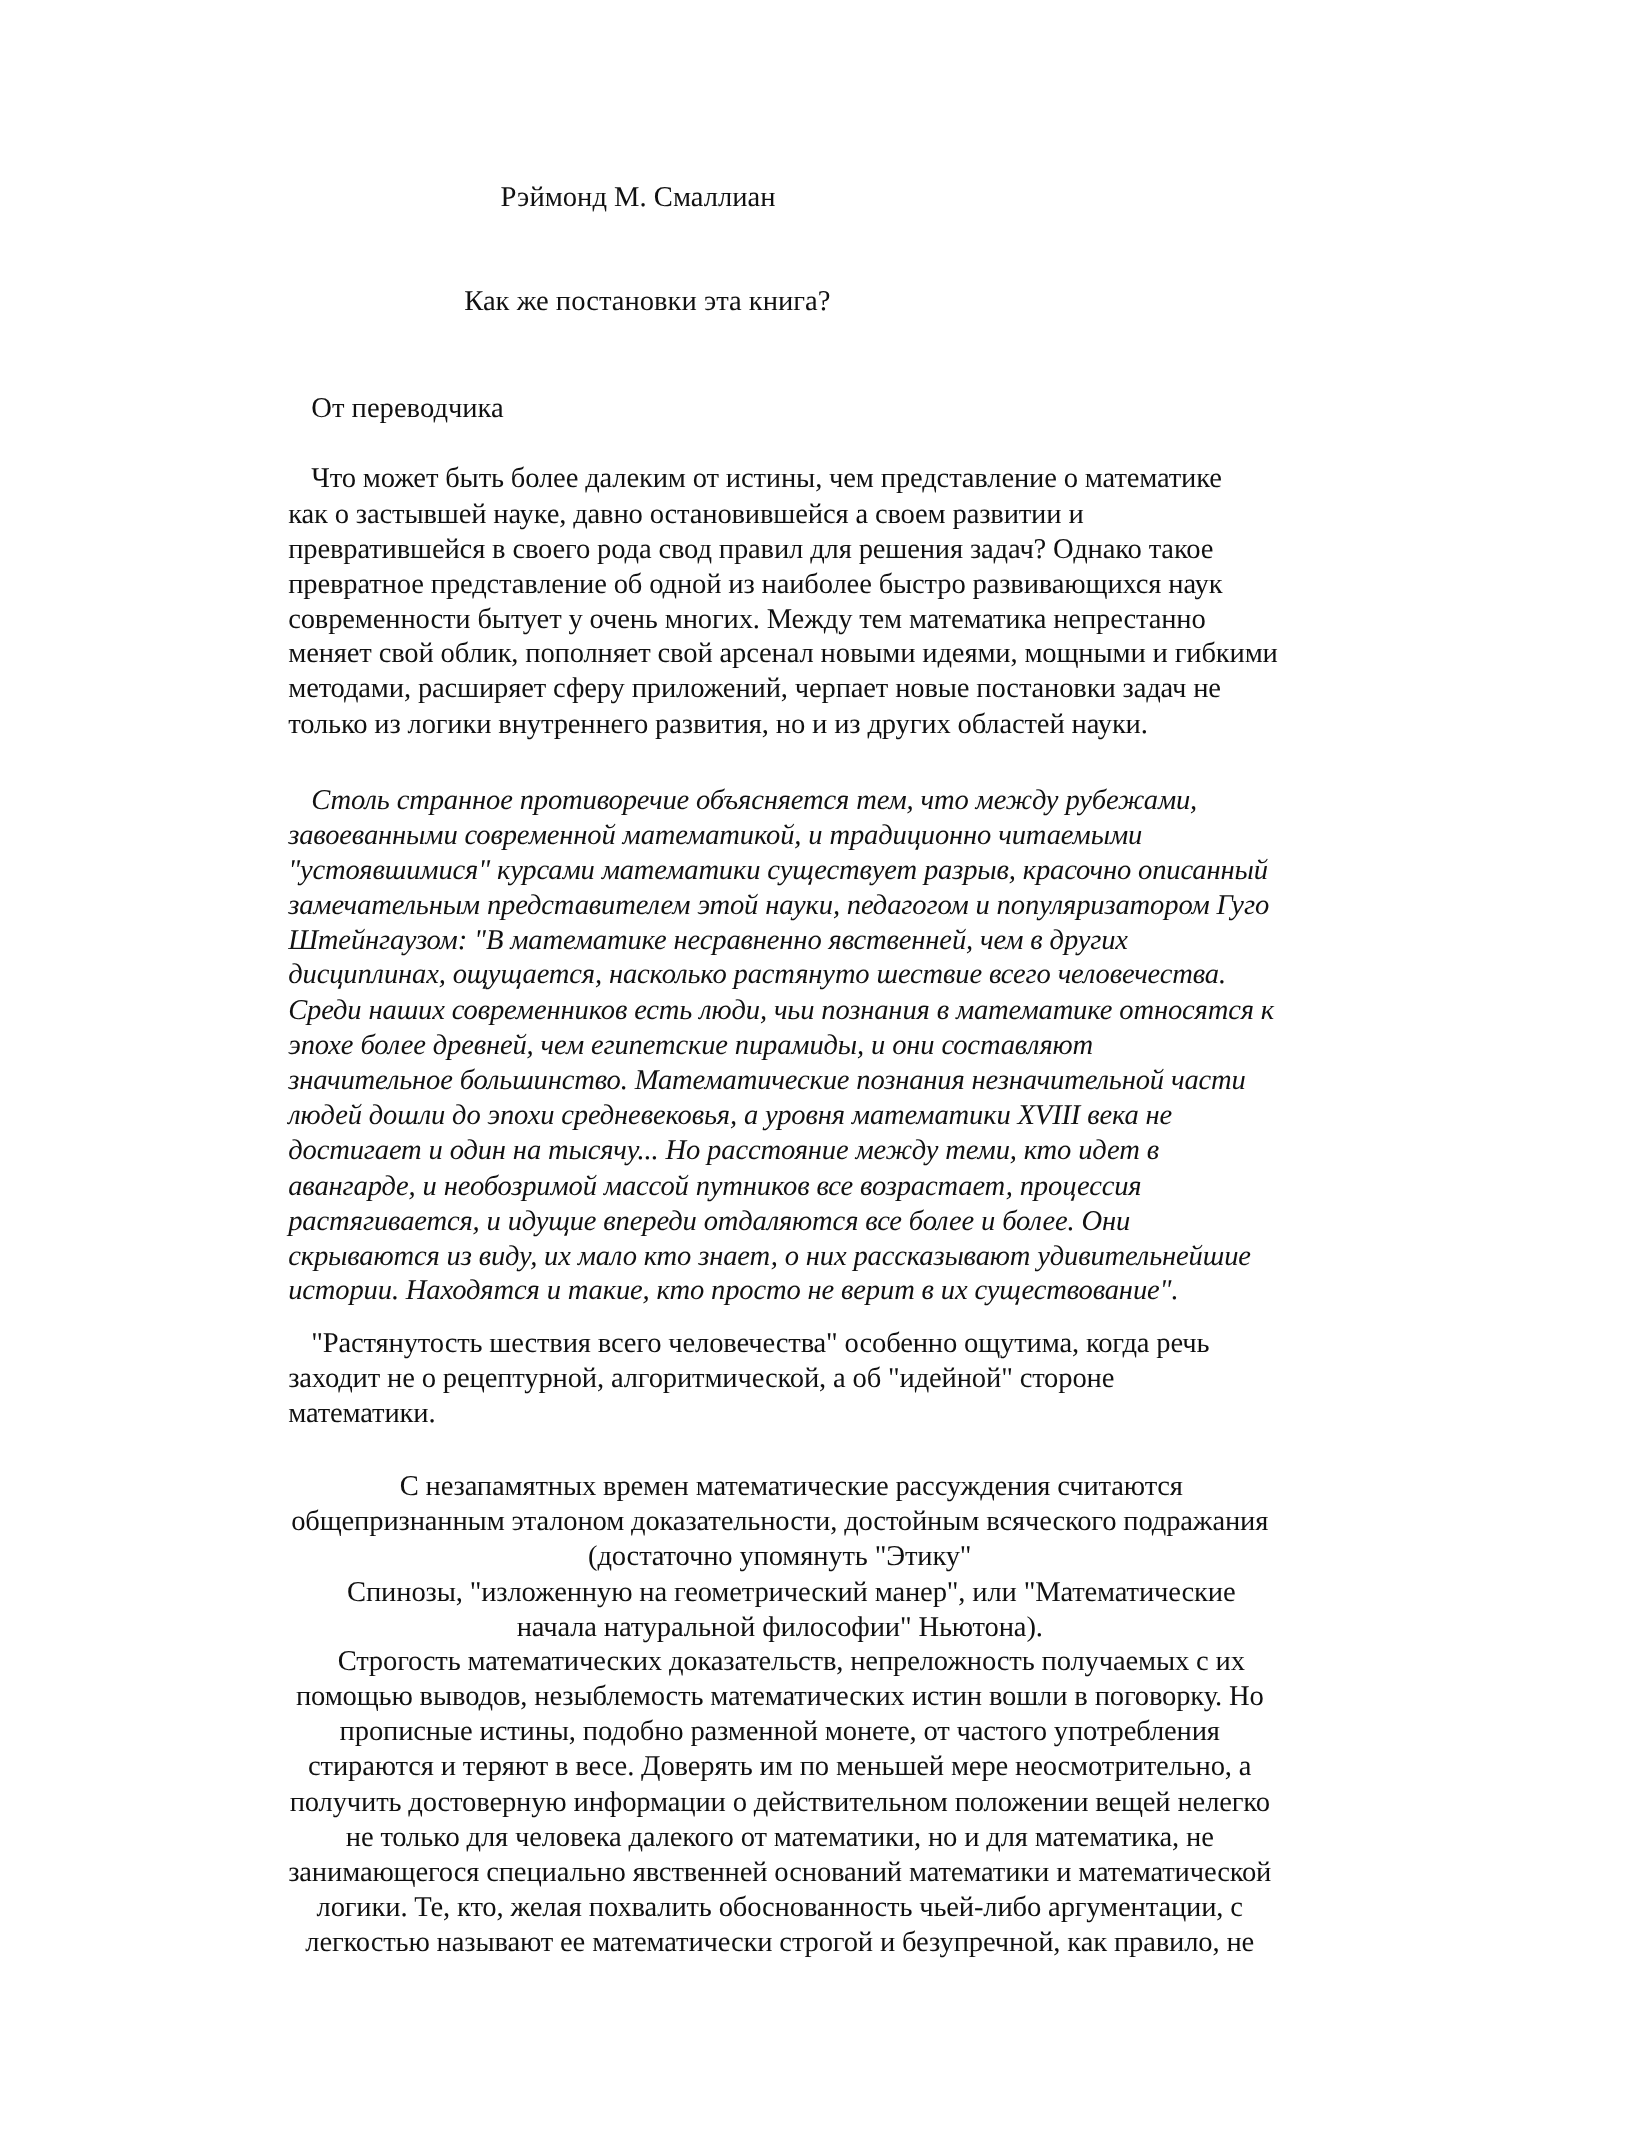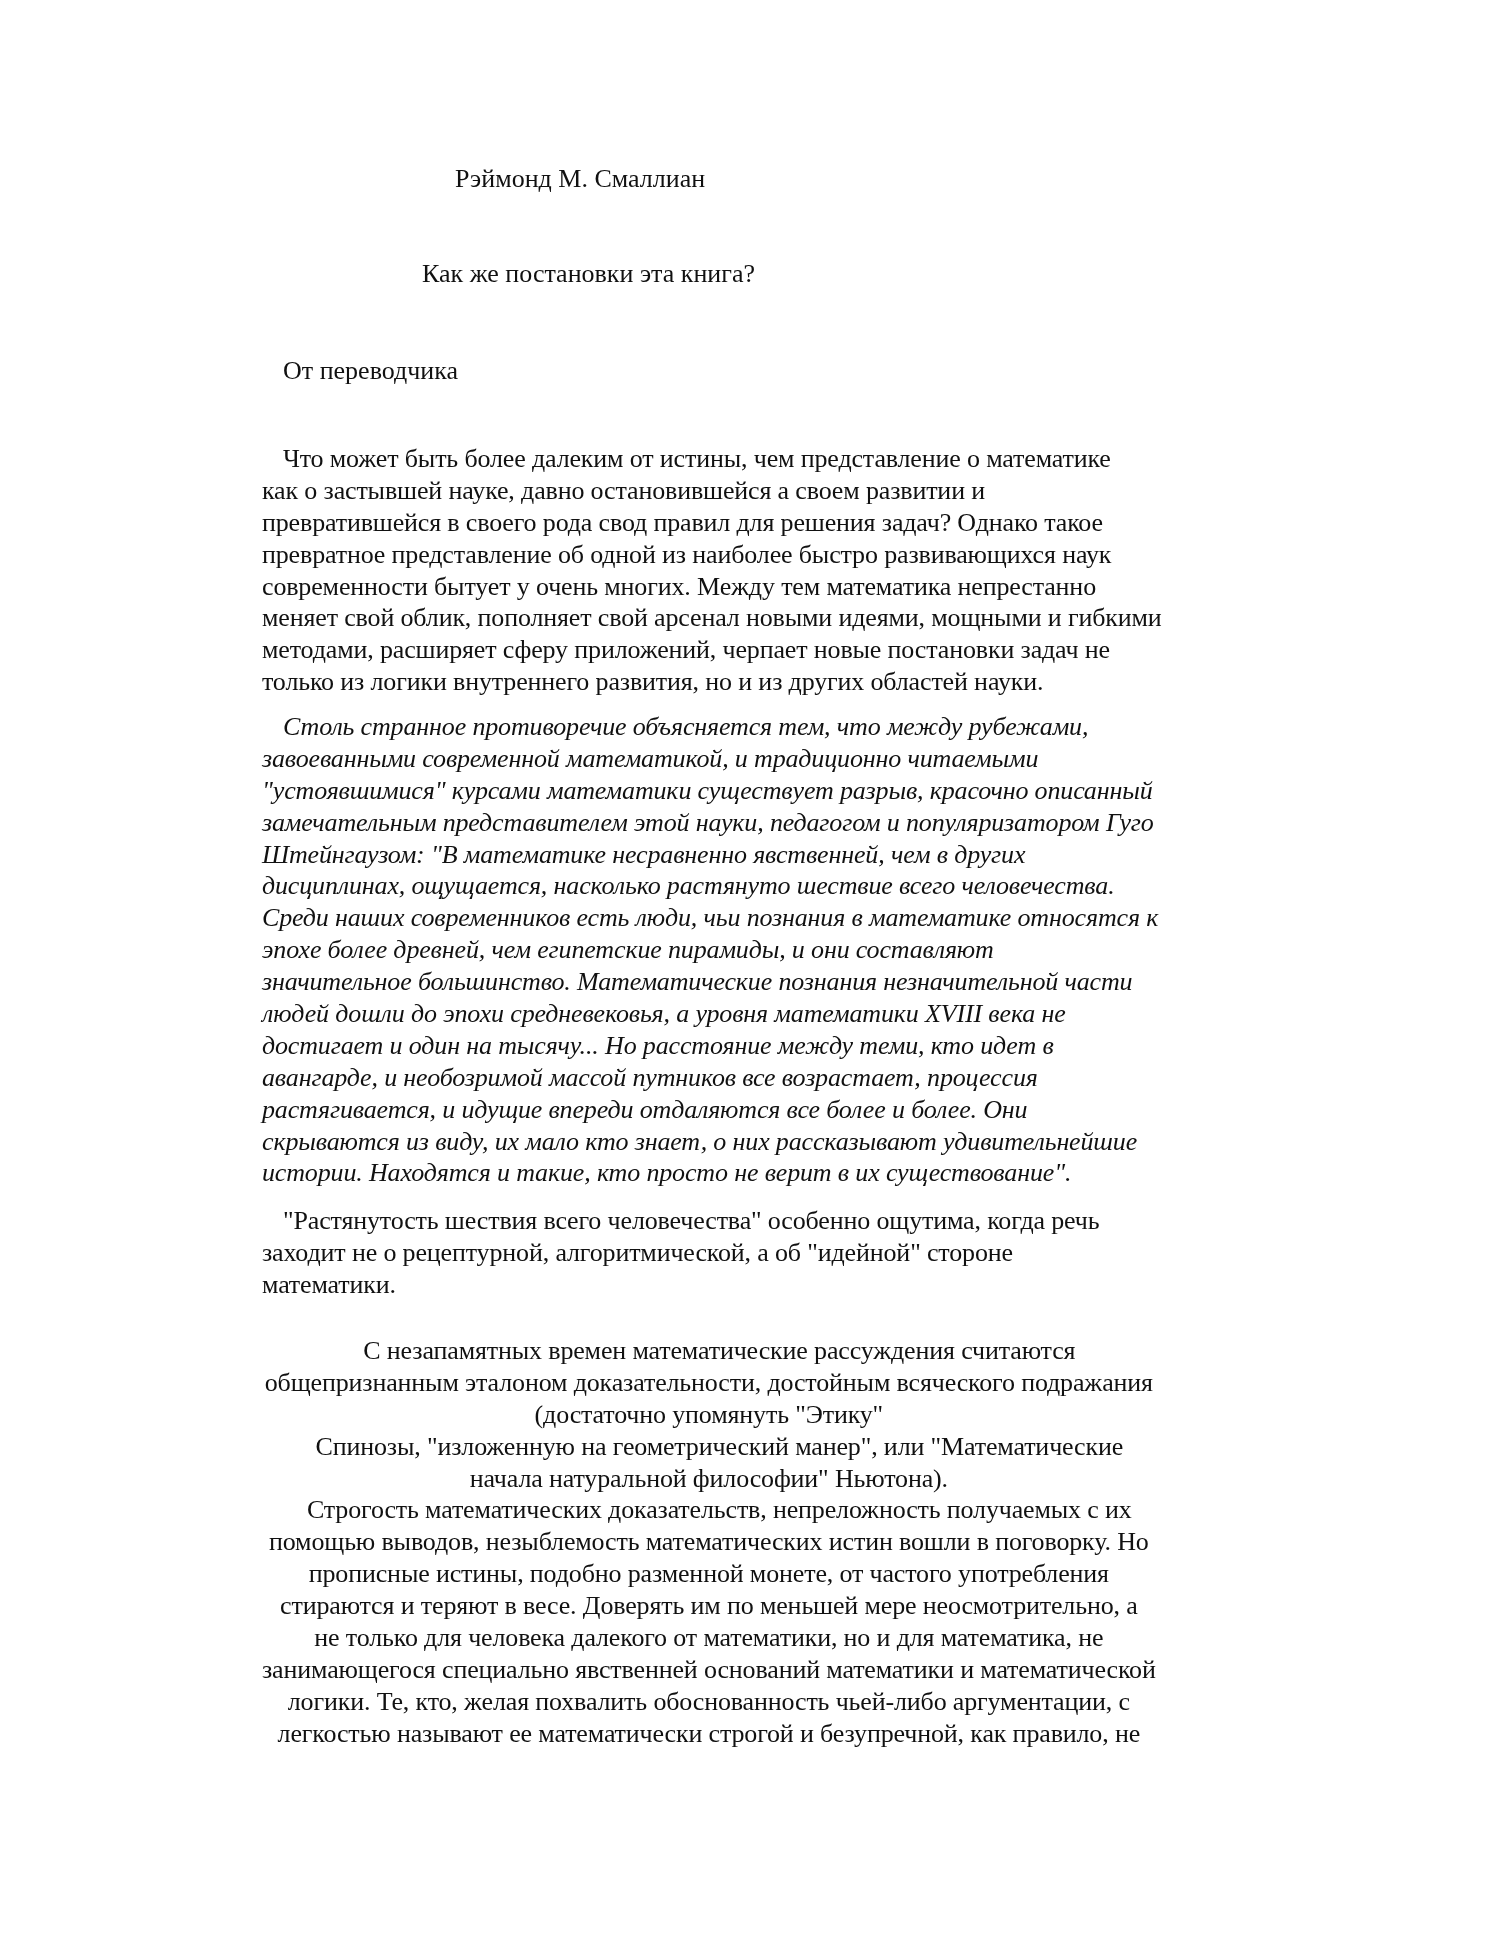--- a/index.html
+++ b/index.html
@@ -55,21 +55,21 @@
       letter-spacing: -0.15px;
     }
     .para .line {
       display: block;
       white-space: pre;
       height: 31.9px;
     }
     .para .line.indent {
       padding-left: 21px;
     }
-    #p1 { top: 443px; }
+    #p1 { top: 419px; }
     #p2 { top: 711px; font-style: italic; }
     #p3 { top: 1205px; }
     #p4 { top: 1335px; text-align: center; }
   </style>
 </head>
 <body>
 
 <div class="page">
 
   <div class="author">Рэймонд М. Смаллиан</div>
@@ -116,19 +116,20 @@
   <div class="para" id="p4">
     <span class="line indent">С незапамятных времен математические рассуждения считаются</span>
     <span class="line">общепризнанным эталоном доказательности, достойным всяческого подражания</span>
     <span class="line">(достаточно упомянуть "Этику"</span>
     <span class="line indent">Спинозы, "изложенную на геометрический манер", или "Математические</span>
     <span class="line">начала натуральной философии" Ньютона).</span>
     <span class="line indent">Строгость математических доказательств, непреложность получаемых с их</span>
     <span class="line">помощью выводов, незыблемость математических истин вошли в поговорку. Но</span>
     <span class="line">прописные истины, подобно разменной монете, от частого употребления</span>
     <span class="line">стираются и теряют в весе. Доверять им по меньшей мере неосмотрительно, а</span>
+    <span class="line">получить достоверную информации о действительном положении вещей нелегко</span>
     <span class="line">не только для человека далекого от математики, но и для математика, не</span>
     <span class="line">занимающегося специально явственней оснований математики и математической</span>
     <span class="line">логики. Те, кто, желая похвалить обоснованность чьей-либо аргументации, с</span>
     <span class="line">легкостью называют ее математически строгой и безупречной, как правило, не</span>
   </div>
 
 </div>
 
 </body></html>

